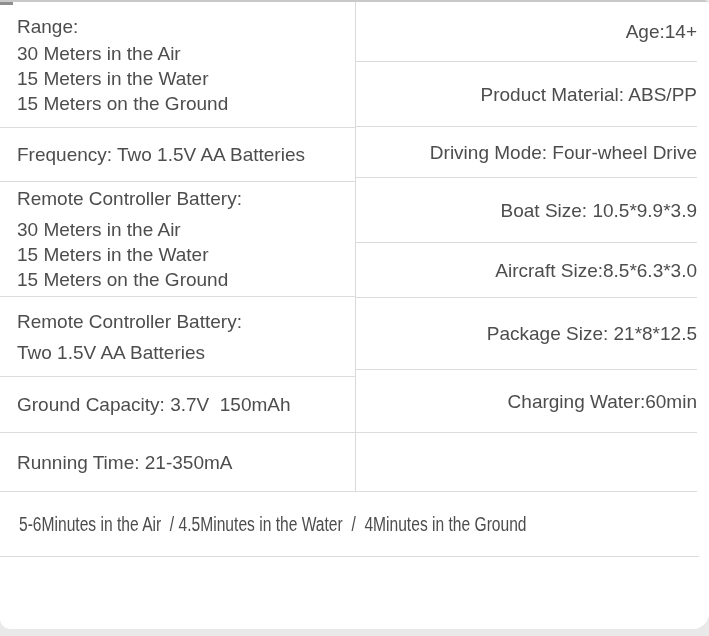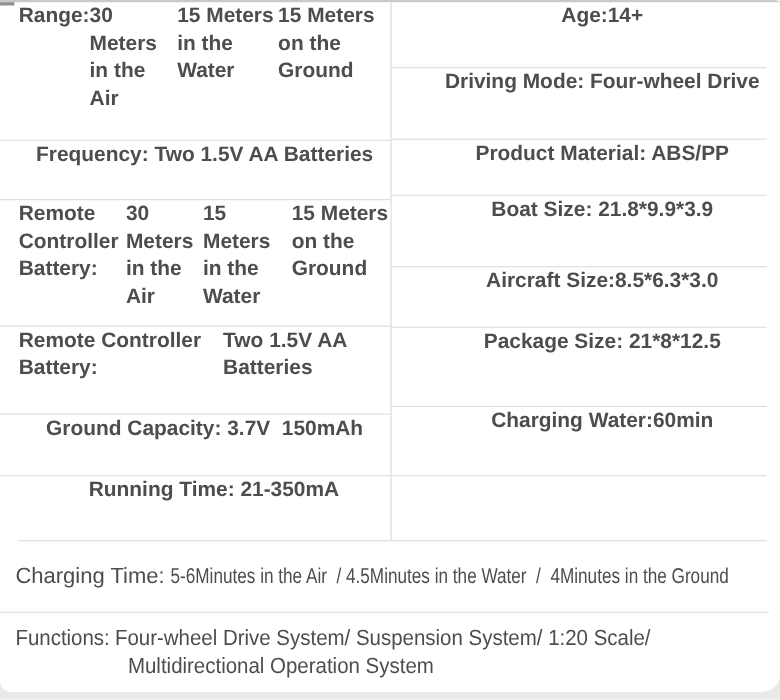--- a/index.html
+++ b/index.html
@@ -18,34 +18,34 @@
     box-sizing:border-box;
   }
   .top-border{height:2px;width:100%;background:#c9c9c9;}
   .top-mark{position:absolute;top:2px;left:0;width:13px;height:3px;background:#8f8f8f;}
   .columns{display:flex;height:490px;}
   .col{box-sizing:border-box;}
   .col-left{width:355px;}
   .col-right{flex:1;border-left:1px solid #d9d9d9;text-align:right;}
   .cell{
     box-sizing:border-box;
-    display:flex;flex-direction:row;justify-content:center;
+    display:flex;flex-direction:column;justify-content:center;
     border-bottom:1px solid #dcdcdc;
-    font-size:19px;line-height:25px;font-weight:bold;
+    font-size:19px;line-height:25px;
   }
   .col-left .cell{padding-left:17px;}
   .col-right .cell{padding-left:42px;margin-right:12px;}
   .cell-line{white-space:pre-wrap;}
   
   .col-left  .cell:nth-child(1){height:126px;}
   .col-left  .cell:nth-child(2){height:54px;}
   .col-left  .cell:nth-child(3){height:115px;}
   .col-left  .cell:nth-child(4){height:80px;}
   .col-left  .cell:nth-child(5){height:56px;}
-  .col-left  .cell:nth-child(6){height:59px;border-bottom:1px solid #dcdcdc;margin-left:17px;}
+  .col-left  .cell:nth-child(6){height:59px;border-bottom:1px solid #dcdcdc;}
   .col-right .cell:nth-child(1){height:60px;}
   .col-right .cell:nth-child(2){height:65px;}
   .col-right .cell:nth-child(3){height:51px;}
   .col-right .cell:nth-child(4){height:65px;}
   .col-right .cell:nth-child(5){height:55px;}
   .col-right .cell:nth-child(6){height:72px;}
   .col-right .cell:nth-child(7){height:63px;}
   .col-right .cell:nth-child(8){height:59px;}
   
   .col-left .cell:nth-child(3) .cell-line:first-child,
@@ -114,45 +114,38 @@
         </div>
         <div class="cell">
           <div class="cell-line">Running Time: 21-350mA</div>
         </div>
       </div>
     <div class="col col-right" id="col-right">
         <div class="cell">
           <div class="cell-line">Age:14+</div>
         </div>
         <div class="cell">
+          <div class="cell-line">Product Material: ABS/PP</div>
+        </div>
+        <div class="cell">
           <div class="cell-line">Driving Mode: Four-wheel Drive</div>
         </div>
         <div class="cell">
-          <div class="cell-line">Product Material: ABS/PP</div>
-        </div>
-        <div class="cell">
-          <div class="cell-line">Boat Size: 21.8*9.9*3.9</div>
+          <div class="cell-line">Boat Size: 10.5*9.9*3.9</div>
         </div>
         <div class="cell">
           <div class="cell-line">Aircraft Size:8.5*6.3*3.0</div>
         </div>
         <div class="cell">
           <div class="cell-line">Package Size: 21*8*12.5</div>
         </div>
         <div class="cell">
           <div class="cell-line">Charging Water:60min</div>
         </div>
         <div class="cell"></div>
       </div>
   </div>
 
   <div class="full-row row-charging">
-    <span class="row-label">Charging Time:</span>
     <span class="cond-value">5-6Minutes in the Air  / 4.5Minutes in the Water  /  4Minutes in the Ground</span>
   </div>
 
-  <div class="full-row row-functions">
-    <div class="fn-block">
-      <div class="fn-line1"><span class="row-label">Functions:</span><span>Four-wheel Drive System/ Suspension System/ 1:20 Scale/</span></div>
-      <div class="fn-line2">Multidirectional Operation System</div>
-    </div>
-  </div>
 </div>
 
 </body></html>

